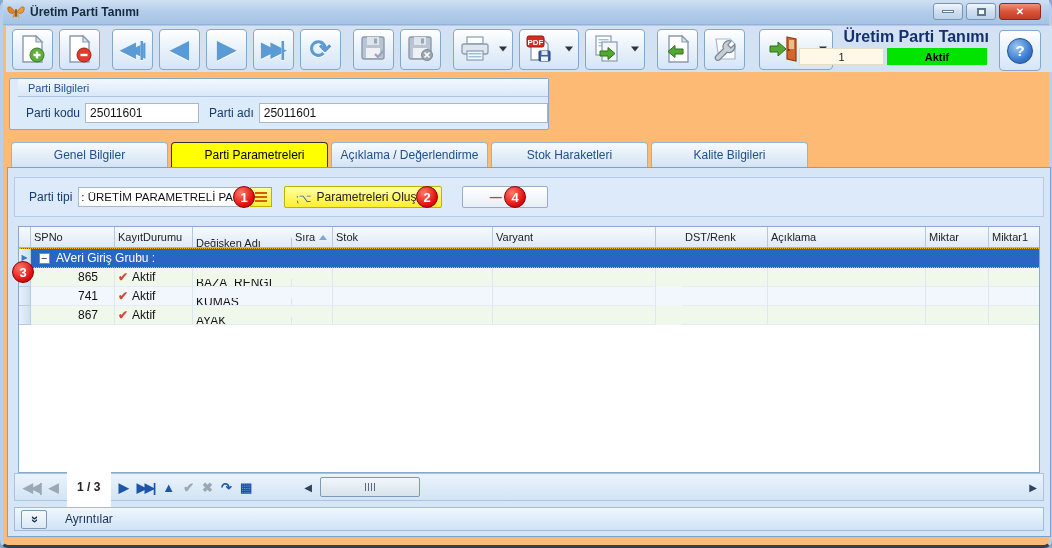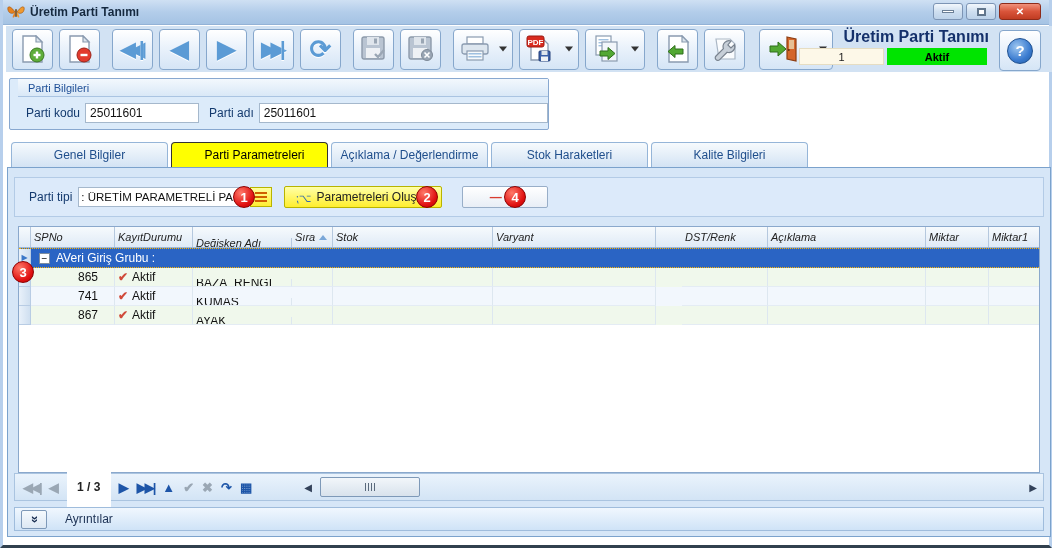--- a/index.html
+++ b/index.html
@@ -1,19 +1,19 @@
 <!DOCTYPE html>
 <html><head>
 <meta charset="utf-8">
 <style>
   * { margin:0; padding:0; box-sizing:border-box; }
   html,body { width:1052px; height:548px; }
   body { font-family:"Liberation Sans", sans-serif; font-size:12px; background:#8aa8c8; overflow:hidden; }
 
-  .window { position:absolute; inset:0; background:#ffffff; border-left:3px solid #b7cfec; border-right:3px solid #b7cfec; border-bottom:3px solid #31404e; }
+  .window { position:absolute; inset:0; background:#fdba74; border-left:3px solid #b7cfec; border-right:3px solid #b7cfec; border-bottom:3px solid #31404e;border-radius:8px; }
 
   
   .titlebar { position:absolute; left:0; top:0; width:100%; height:25px;
     background:linear-gradient(#cfe0f3,#b3cdea 50%,#a5c3e4); border-bottom:1px solid #93b2d6;
     display:flex; align-items:center; }
   .title-text { color:#15293f; font-weight:bold; font-size:12px; margin-left:5px; }
   .win-btns { position:absolute; right:8px; top:3px; display:flex; gap:3px; }
   .wbtn { width:30px; height:17px; border:1px solid #7c94b4; border-radius:3px;
     background:linear-gradient(#f2f7fc,#cfdff0 50%,#bcd2e9); display:flex; align-items:center; justify-content:center;
     color:#3a4a5c; font-size:10px; line-height:1; }
@@ -70,21 +70,21 @@
   .create-btn { margin-left:12px; width:158px; height:22px; border:1px solid #b8b400; border-radius:2px;
     background:linear-gradient(#ffffa8,#ffee2e); color:#222; font-size:12px; display:flex; align-items:center; justify-content:center; gap:5px; }
   .sil-btn { margin-left:20px; width:86px; height:22px; border:1px solid #98aec8; border-radius:2px;
     background:linear-gradient(#ffffff,#e8eef6); color:#222; font-size:12px; display:flex; align-items:center; justify-content:center; gap:6px; }
   .minus-red { color:#d83c30; font-weight:bold; }
   .tree-ico { font-size:11px; color:#3a6ea8; }
 
   
   .grid { position:absolute; left:10px; top:58px; width:1022px; height:247px; border:1px solid #8aa8cc; background:#fff; overflow:hidden; }
   .g-row { display:flex; width:100%; }
-  .g-head { height:21px; background:linear-gradient(#f6fafd,#dfeaf6); border-bottom:1px solid #9db8d6;font-style:italic; }
+  .g-head { height:21px; background:linear-gradient(#f6fafd,#dfeaf6); border-bottom:1px solid #9db8d6; }
   .hc { border-right:1px solid #b5c8de; font-size:11px; color:#222; display:flex; align-items:center; padding-left:3px; overflow:hidden; white-space:nowrap; }
   .c-sel { width:12px; flex:none; }
   .c0{width:84px;flex:none;} .c1{width:78px;flex:none;} .c2{width:99px;flex:none;margin-top:11px;} .c3{width:41px;flex:none;}
   .c4{width:160px;flex:none;} .c5{width:163px;flex:none;} .c6{width:86px;flex:none;margin-left:26px;} .c7{width:158px;flex:none;}
   .c8{width:63px;flex:none;} .c9{width:74px;flex:none;}
   .sort-arrow { margin-left:4px; width:0; height:0; border-left:4px solid transparent; border-right:4px solid transparent; border-bottom:5px solid #7aa7d8; }
   .sel-cell { width:12px; flex:none; background:linear-gradient(90deg,#e9f1fa,#cfdff0); border-right:1px solid #b8cce4; border-bottom:1px solid #b8cce4; display:flex; align-items:center; justify-content:center; }
   .group-row { height:20px; background:#2a64c4; border-top:1px dotted #ffb400; border-bottom:1px dotted #ffb400; }
   .group-body { flex:1; display:flex; align-items:center; color:#fff; font-size:12px; }
   .expand-box { width:11px; height:11px; background:#fff; border:1px solid #7d8da0; color:#000; font-size:10px; line-height:9px; text-align:center; margin:0 6px 0 8px; }

